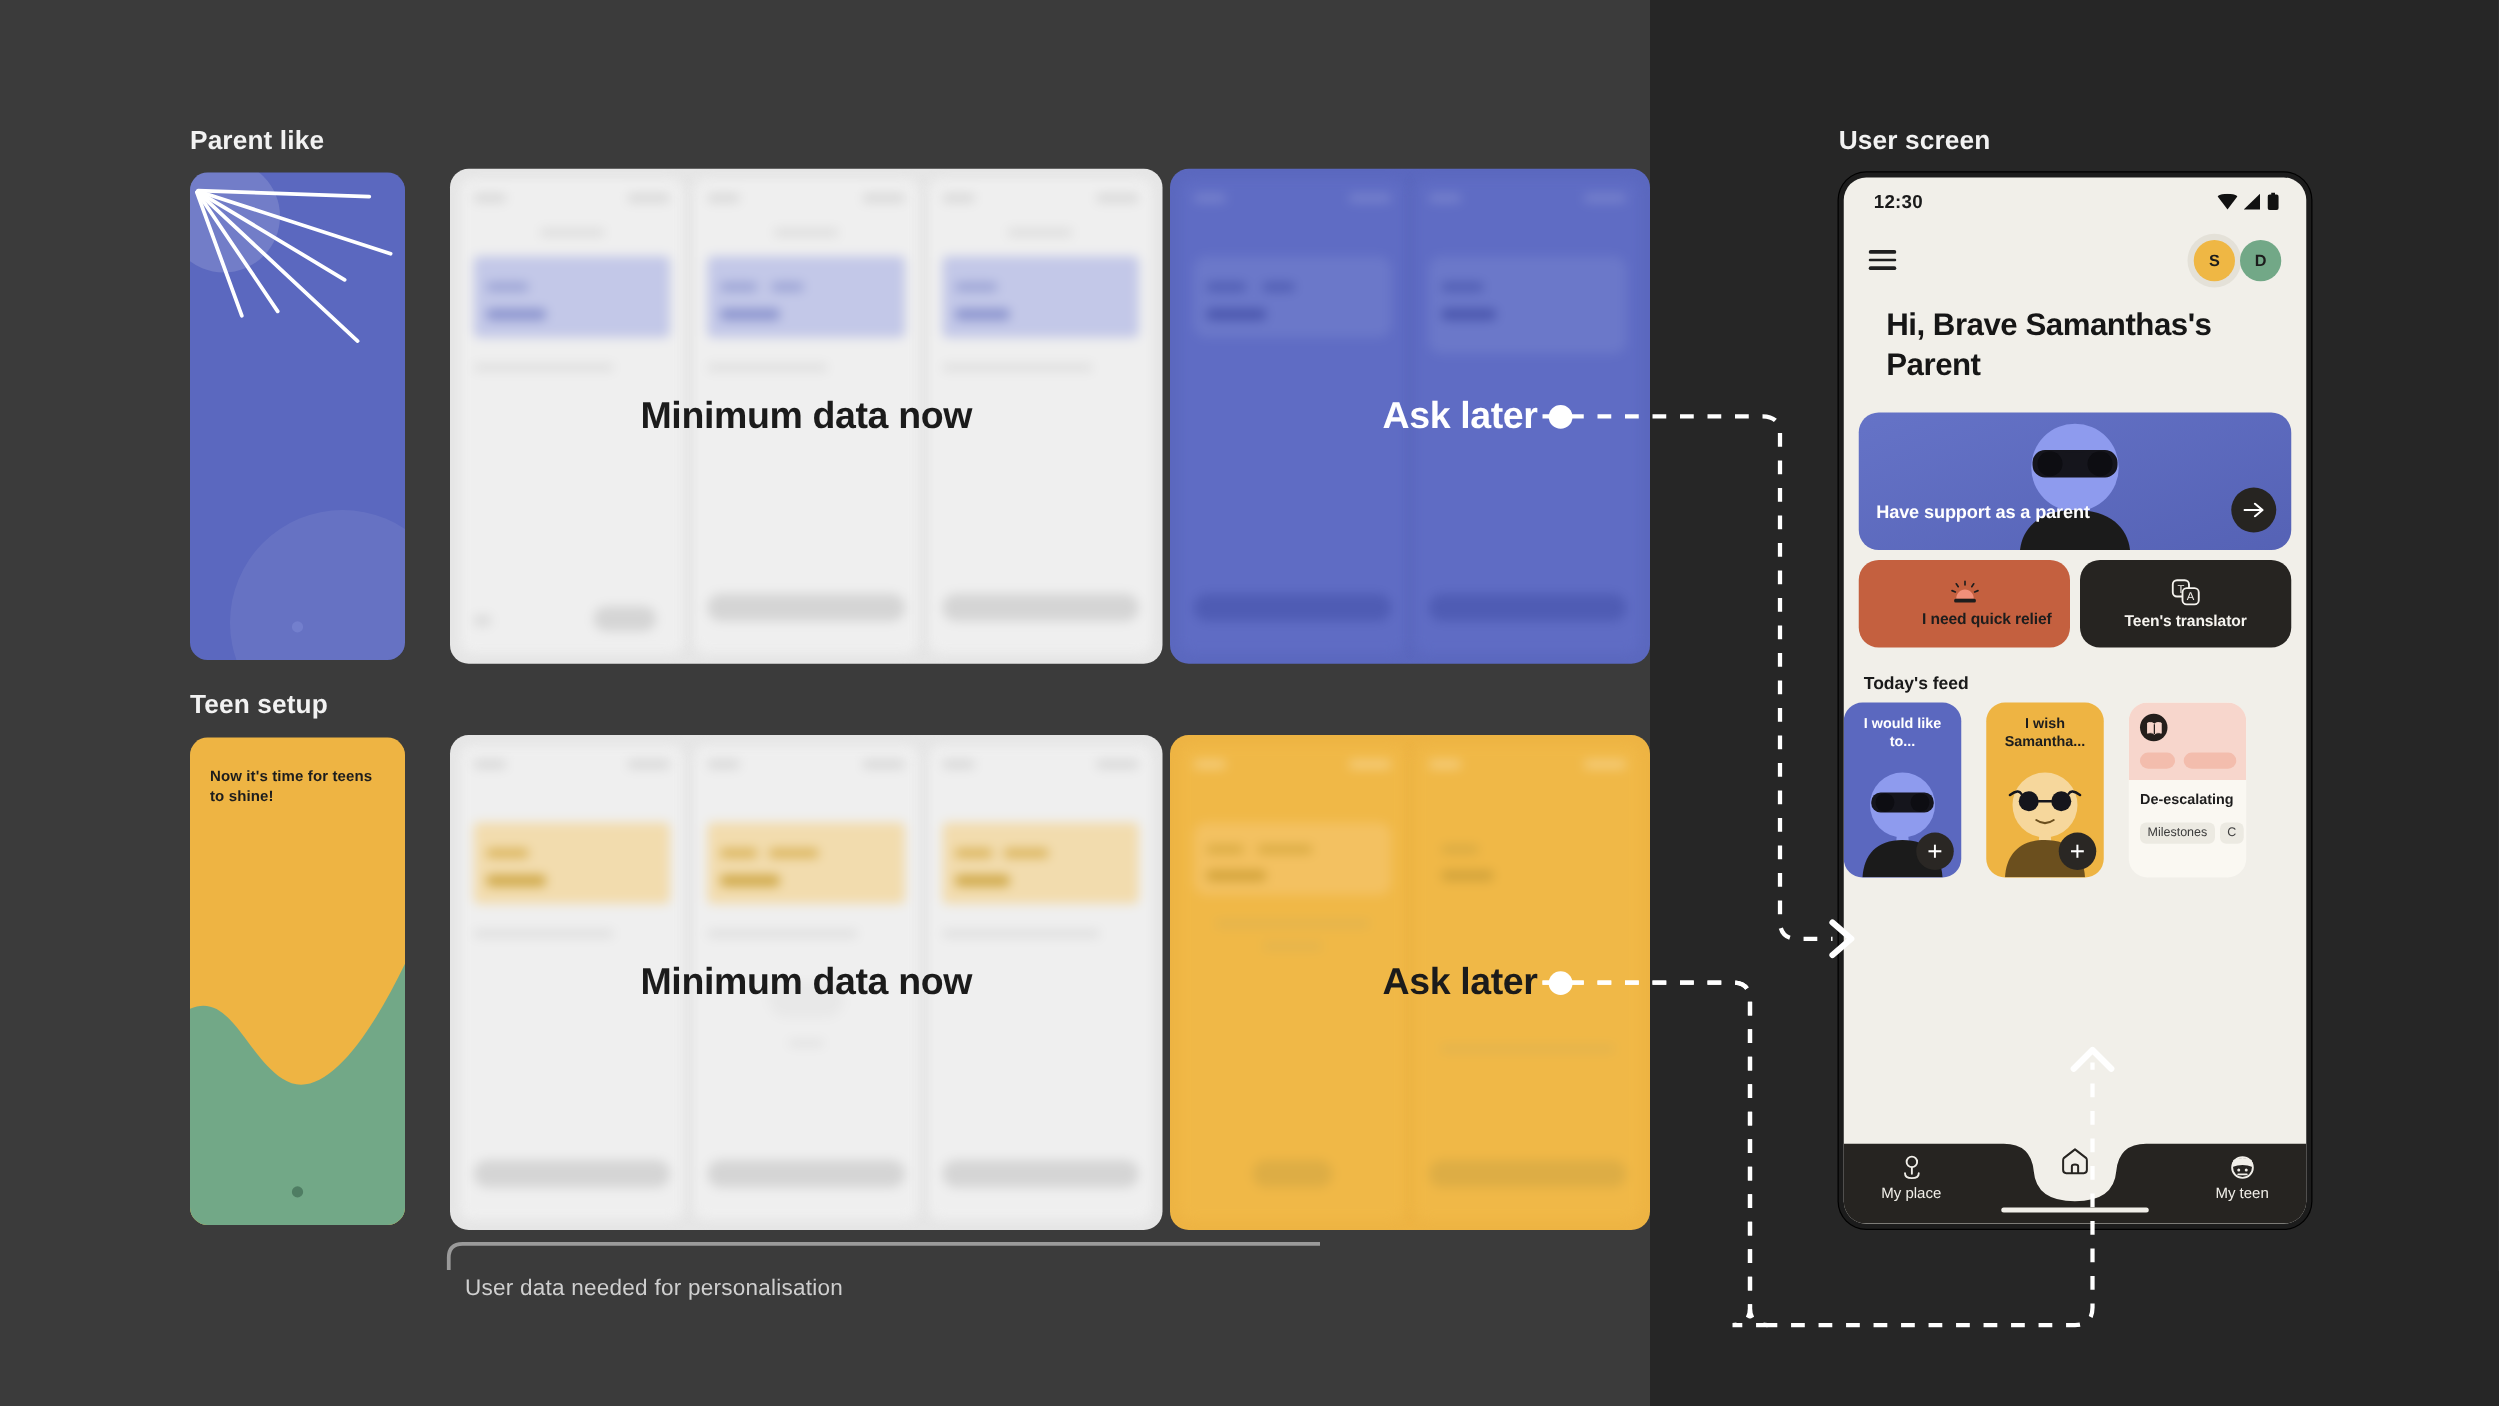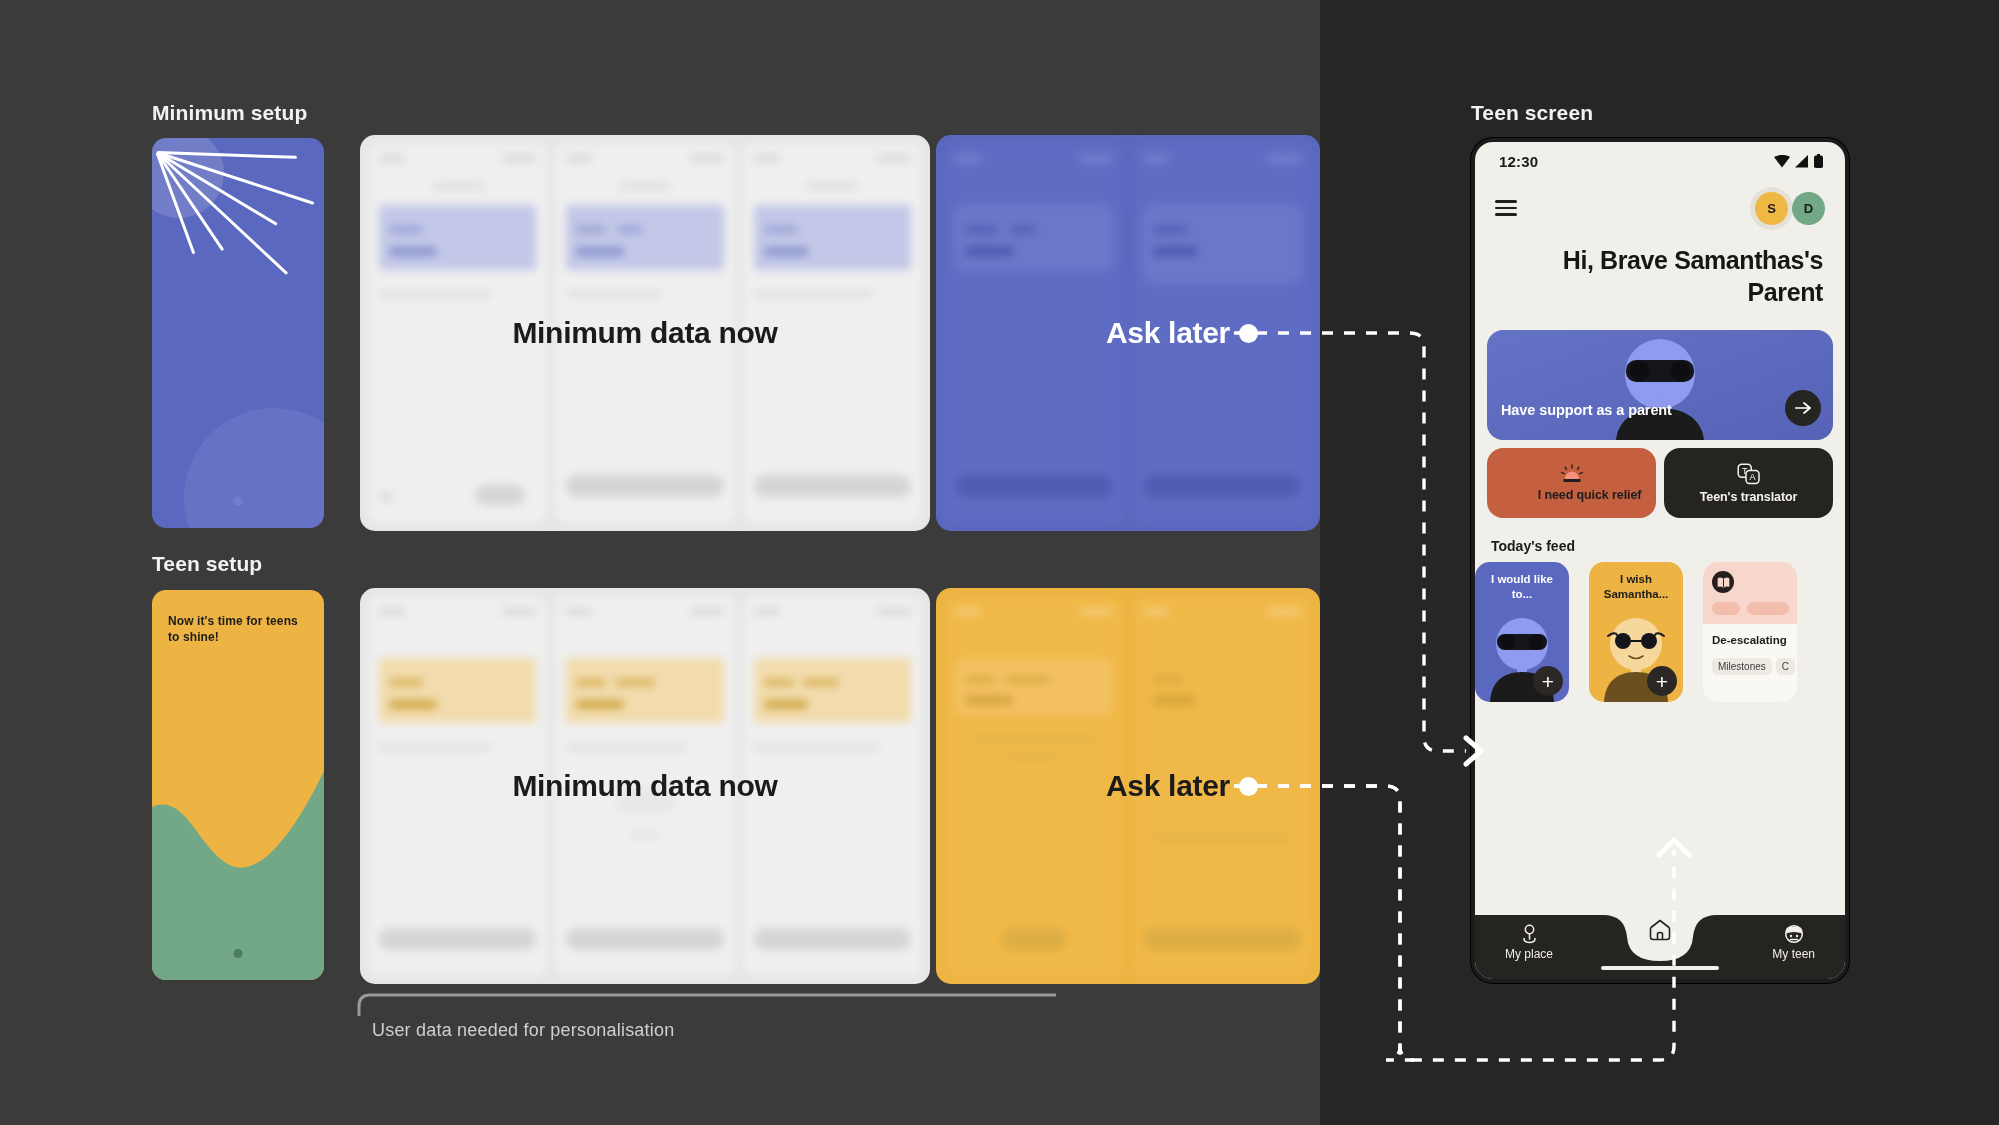--- a/index.html
+++ b/index.html
@@ -113,22 +113,22 @@
   .hamburger i { display: block; height: 2.4px; background: #1f1f1f; border-radius: 2px; }
   .avatars { display: flex; align-items: center; gap: 4px; }
   .avatar {
     width: 33px; height: 33px; border-radius: 50%; display: flex;
     align-items: center; justify-content: center; font-size: 13px;
     font-weight: bold; color: #1c1c1c;
   }
   .avatar.ring { box-shadow: 0 0 0 5px #e4e1d8; }
 
   .greeting {
-    font-size: 25px; font-weight: bold; color: #161616; text-align: right;
-    line-height: 1.28; padding: 8px 22px 0; letter-spacing: -.4px; flex: none;
+    font-size: 25px; font-weight: bold; color: #161616; text-align: left;
+    line-height: 1.28; padding: 8px 34px 0; letter-spacing: -.4px; flex: none;
   }
 
   .hero {
     margin: 22px 12px 0; height: 110px; border-radius: 16px; position: relative;
     overflow: hidden; background: linear-gradient(160deg,#6573c7 0%,#5562b5 100%);
     flex: none;
   }
   .hero-person { position: absolute; left: 50%; transform: translateX(-50%); top: 8px; }
   .hero-title {
     position: absolute; left: 14px; bottom: 22px; color: #fff;
@@ -209,23 +209,23 @@
   
   #connectors { position: absolute; inset: 0; pointer-events: none; }
 </style>
 </head>
 <body>
 
 <div id="stage">
 
   <div class="right-panel"></div>
 
-  <div class="sec-label" style="left:152px; top:101px;">Minimum setup</div>
+  <div class="sec-label" style="left:152px; top:101px;">Parent like</div>
   <div class="sec-label" style="left:152px; top:552px;">Teen setup</div>
-  <div class="sec-label" style="left:1471px; top:101px;">Teen screen</div>
+  <div class="sec-label" style="left:1471px; top:101px;">User screen</div>
 
   <div class="introcard intro-parent" style="left:152px; top:138px;">
     <div class="blob-lt"></div>
     <div class="blob-br"></div>
     <div class="sun">
       <div class="ray" style="width:140px; transform:rotate(2deg);"></div>
       <div class="ray" style="width:165px; transform:rotate(18deg);"></div>
       <div class="ray" style="width:140px; transform:rotate(31deg);"></div>
       <div class="ray" style="width:178px; transform:rotate(43deg);"></div>
       <div class="ray" style="width:118px; transform:rotate(56deg);"></div>

